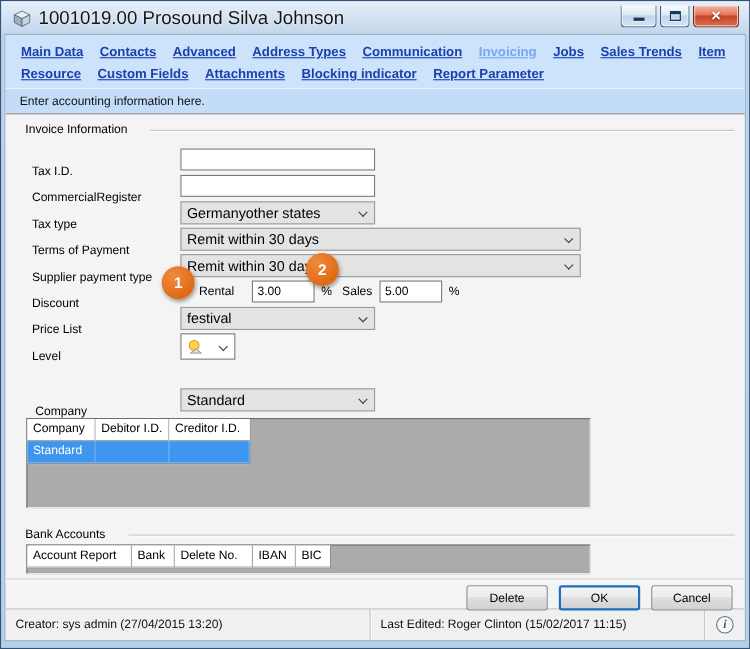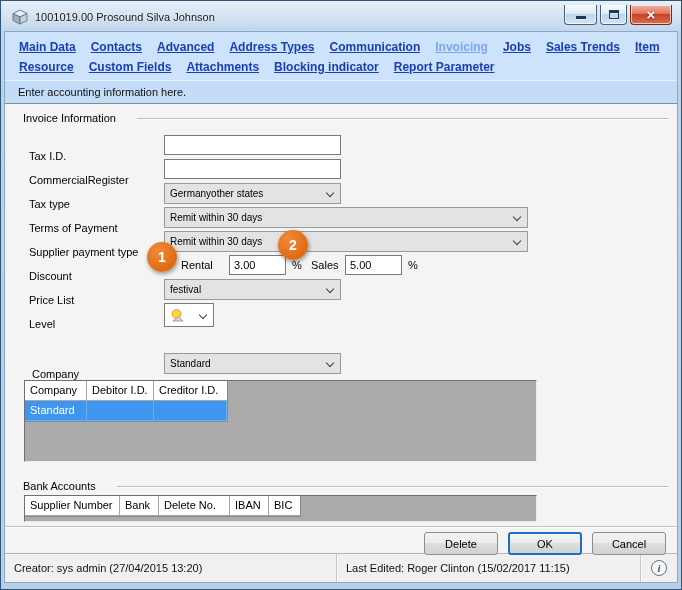--- a/index.html
+++ b/index.html
@@ -11,21 +11,21 @@
     width:682px; height:590px;
     border:1px solid #30537a;
     background:linear-gradient(#e7eff9, #bdd3ea 34px, #b7cfe7);
     padding:2px 3px 6px 3px;
     display:flex; flex-direction:column;
   }
 
   
   .titlebar { height:28px; display:flex; align-items:center; padding:0 6px 0 8px; flex:none; }
   .title-icon { width:16px; height:16px; margin-right:7px; flex:none; }
-  .title-text { font-size:11px; color:#151515; flex:1; white-space:nowrap; overflow:hidden;
+  .title-text { font-size:17px; color:#151515; flex:1; white-space:nowrap; overflow:hidden;
     text-shadow:0 0 2px rgba(255,255,255,.9); }
   .win-btns { display:flex; gap:3px; align-items:flex-start; margin-top:-4px; }
   .win-btn { height:20px; border:1px solid #44607c; border-radius:0 0 4px 4px; border-top:none;
     background:linear-gradient(#f6fafd, #dceaf5 45%, #c0d5e9 50%, #d6e4f2);
     display:flex; align-items:center; justify-content:center; cursor:default;
     box-shadow:inset 0 0 0 1px rgba(255,255,255,.65); }
   .btn-min { width:33px; } .btn-max { width:27px; } 
   .btn-close { width:42px;
     background:linear-gradient(#f3b5a4, #e2755a 45%, #c74428 50%, #d7704c);
     border-color:#7c2613; }
@@ -56,21 +56,21 @@
 
   .row { position:absolute; left:0; right:0; height:22px; }
   .lab { position:absolute; left:24px; top:15px; font-size:11px; color:#000; white-space:nowrap; }
   .lab-indent { left:27px; }
 
   .tbox { position:absolute; top:0; height:20px; border:1px solid #7a7a7a; background:#fff;
     font-family:"Liberation Sans",sans-serif; font-size:11px; color:#000; padding:0 4px; outline:none; }
   .ctl-main { left:159px; width:177px; }
 
   .select { position:absolute; top:0; height:21px; background:#e3e3e3; border:1px solid #9a9a9a;
-    display:flex; align-items:center; font-size:10px; color:#000; padding:0 20px 0 5px; cursor:default; }
+    display:flex; align-items:center; font-size:13px; color:#000; padding:0 20px 0 5px; cursor:default; }
   .select .chev { position:absolute; right:7px; top:6px; width:6px; height:6px;
     border-right:1px solid #3c3c3c; border-bottom:1px solid #3c3c3c; transform:rotate(45deg); }
   .sel-main { left:159px; width:177px; }
   .sel-wide { left:159px; width:364px; }
 
   .r-taxid { top:31px; } .r-commreg { top:55px; } .r-taxtype { top:79px; }
   .r-terms { top:103px; } .r-supplier { top:127px; } .r-discount { top:151px; }
   .r-price { top:175px; } .r-level { top:199px; } .r-company { top:249px; }
 
   .rental-lab { position:absolute; left:176px; top:4px; font-size:11px; }
@@ -279,21 +279,21 @@
       </div>
 
       <div class="sect sect-bank">
         <span class="sect-label">Bank Accounts</span>
         <span class="sect-line"></span>
       </div>
 
       <div class="grid-wrap bank-grid">
         <div class="grid">
           <div class="thead" id="bank-head">
-              <div class="th bank-c0">Supplier Number</div>
+              <div class="th bank-c0">Account Report</div>
               <div class="th bank-c1">Bank</div>
               <div class="th bank-c2">Delete No.</div>
               <div class="th bank-c3">IBAN</div>
               <div class="th bank-c4">BIC</div>
             </div>
         </div>
       </div>
 
       <div class="btn-sep"></div>
       <div class="actions">

